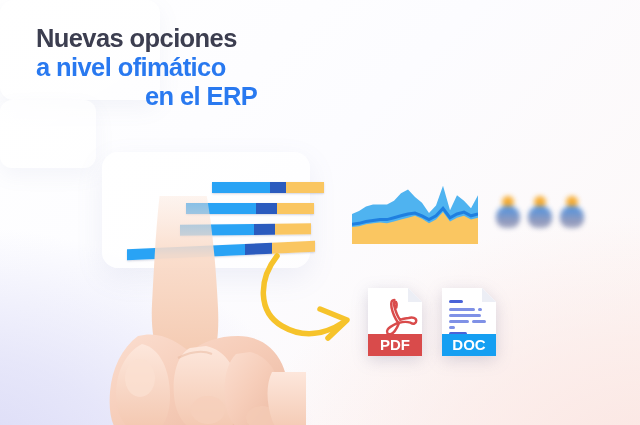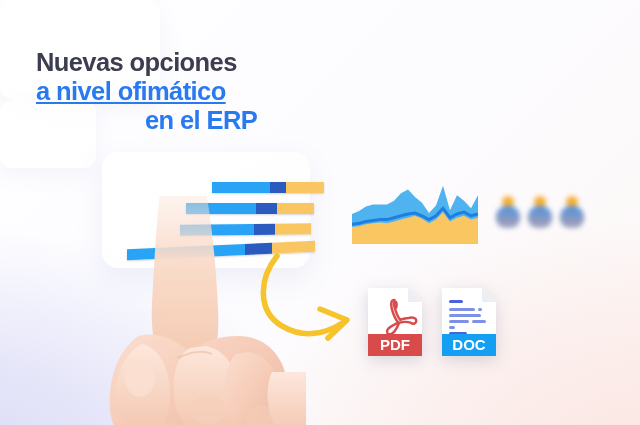--- a/index.html
+++ b/index.html
@@ -13,24 +13,23 @@
     background:
       radial-gradient(120% 110% at 102% 108%, #fbe6e2 0%, rgba(251,230,226,0.55) 26%, rgba(251,230,226,0.0) 52%),
       radial-gradient(95% 95% at -8% 112%, #d8d8f6 0%, rgba(216,216,246,0.60) 30%, rgba(216,216,246,0.0) 62%),
       linear-gradient(135deg,#ffffff 0%,#fcfcff 45%,#fdf7f6 100%);
   }
   
   #headline{
     position:absolute;left:36px;top:24px;width:330px;
     font-weight:bold;font-size:25.5px;line-height:29px;
     letter-spacing:-0.6px;
-    margin-top:24px;
   }
   .hl-1{color:#3c3e50;display:block;}
-  .hl-2{color:#2979f0;display:block;text-decoration:underline;}
+  .hl-2{color:#2979f0;display:block;}
   .hl-3{color:#2979f0;display:block;text-align:center;}
 
   
   .glass-card{
     position:absolute;border-radius:16px;
     background:linear-gradient(150deg,rgba(255,255,255,0.97) 0%,rgba(255,255,255,0.80) 55%,rgba(255,255,255,0.55) 100%);
     box-shadow:0 10px 28px rgba(120,125,180,0.11);
   }
   #card-bars{left:102px;top:152px;width:208px;height:116px;}
   #card-area{left:338px;top:160px;width:160px;height:100px;border-radius:14px;

